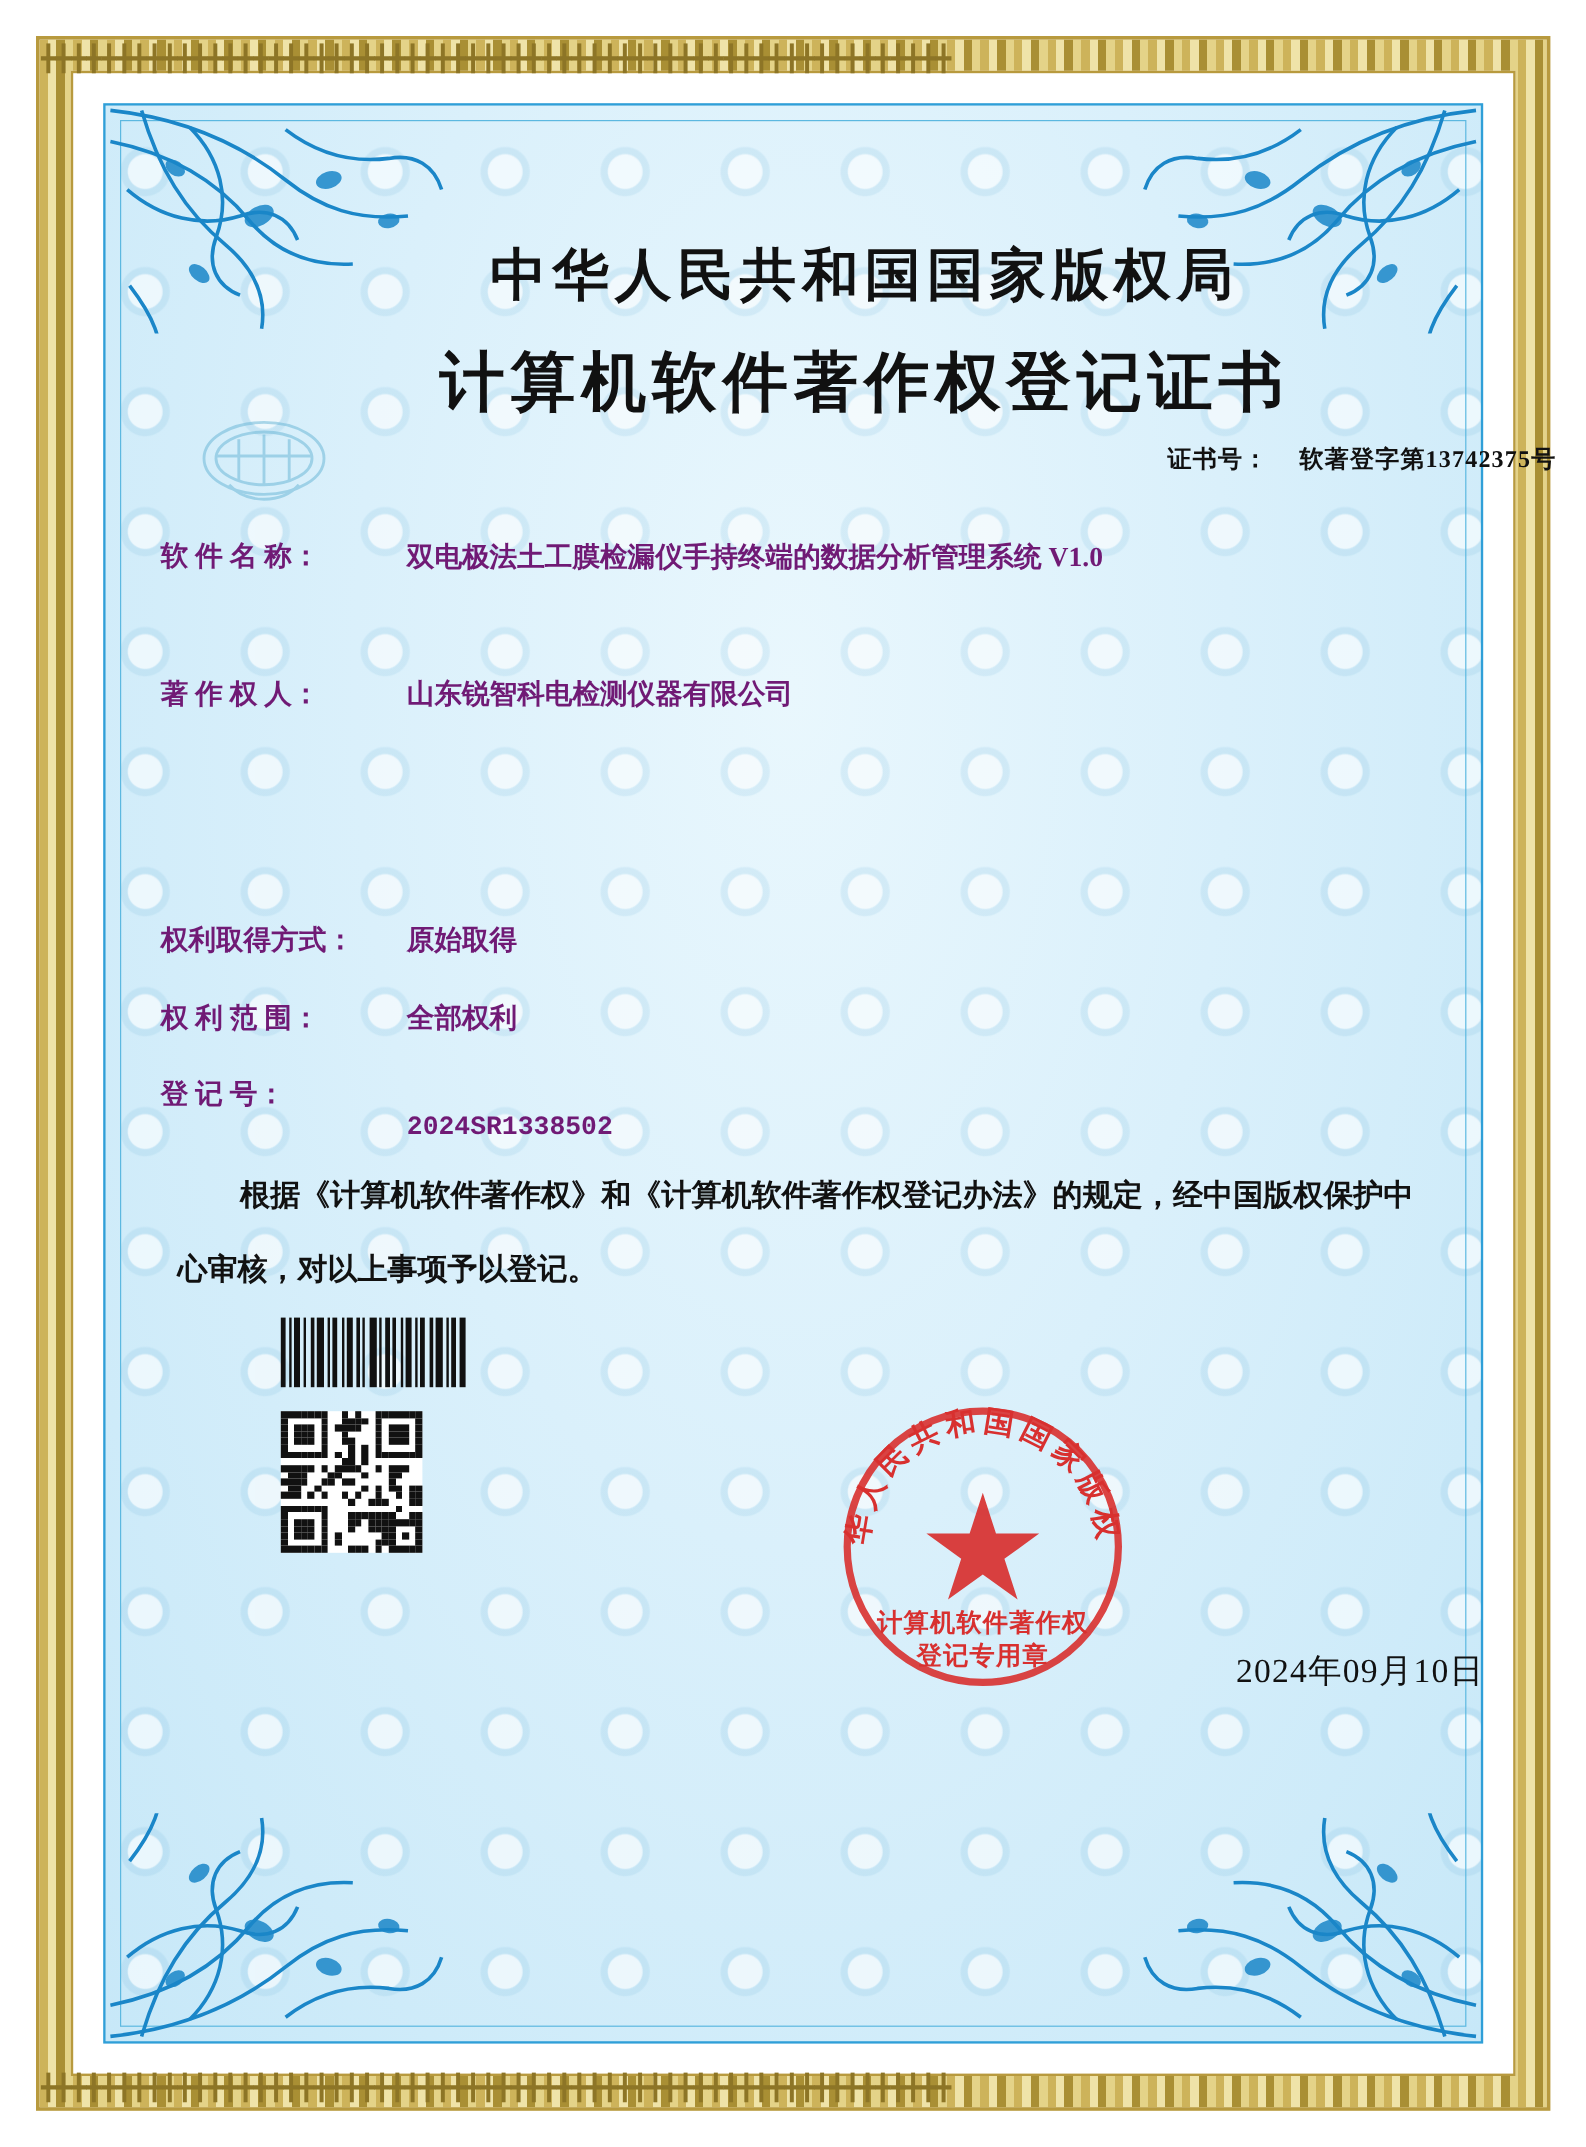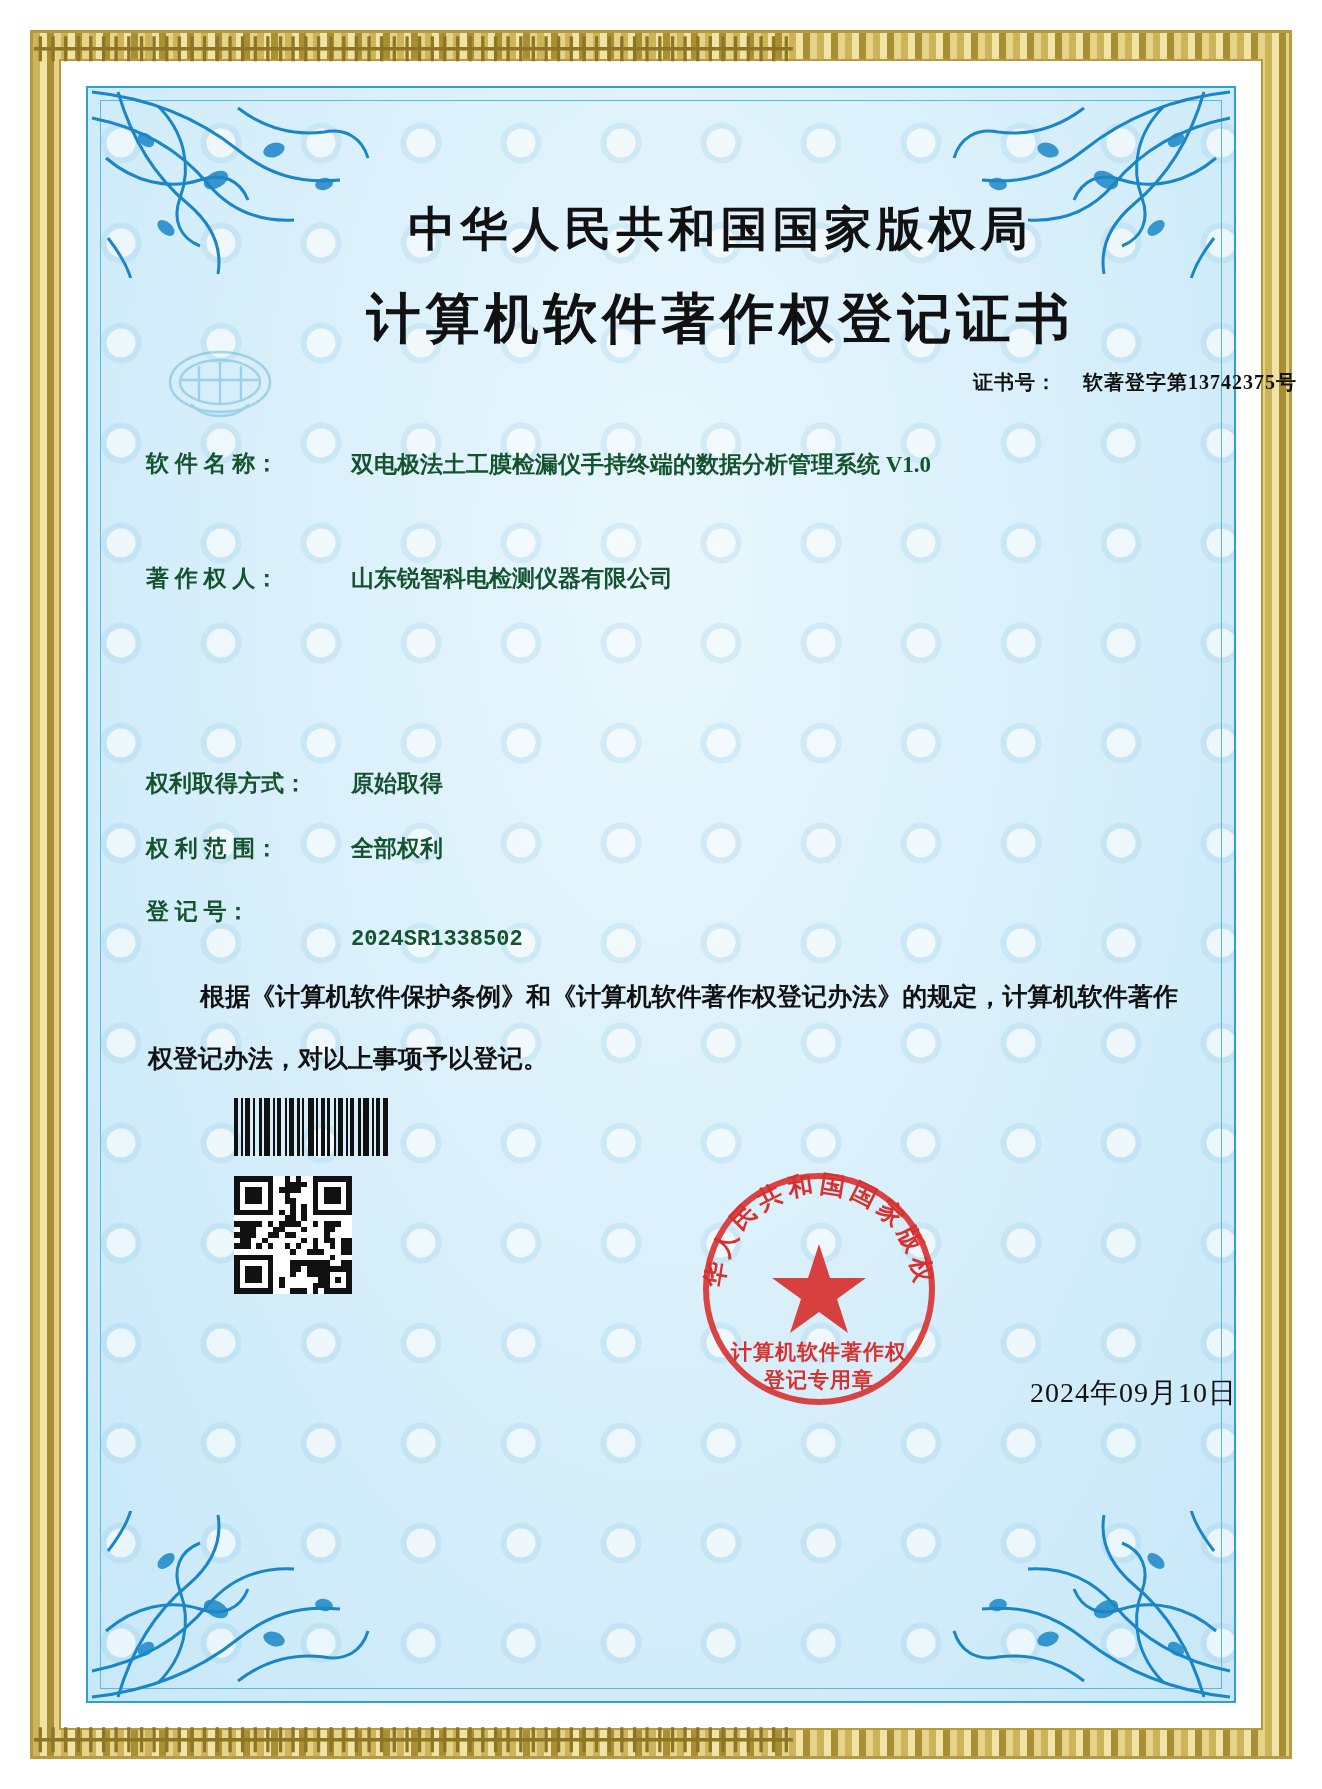--- a/index.html
+++ b/index.html
@@ -130,23 +130,23 @@
   .emblem {
     position: absolute;
     left: 75px; top: 252px;
     width: 118px; height: 100px;
     opacity: .55;
     z-index: 4;
   }
 
   .field {
     position: absolute;
-    left: 60px;
+    left: 48px;
     font-size: 23px;
-    color: #14532d;
+    color: #701a75;
     font-weight: bold;
     line-height: 36px;
   }
   .field .flabel {
     display: inline-block;
     width: 205px;
     vertical-align: top;
   }
   .field .fvalue {
     display: inline-block;
@@ -367,21 +367,21 @@
 
     <div class="field f-scope">
       <span class="flabel">权 利 范 围：</span><span class="fvalue">全部权利</span>
     </div>
 
     <div class="field f-regno">
       <span class="flabel">登 记 号：</span><span class="fvalue mono">2024SR1338502</span>
     </div>
 
     <div class="paragraph">
-      <span class="indent"></span><span>根据《计算机软件保护条例》和《计算机软件著作权登记办法》的规定，计算机软件著作权登记办法，对以上事项予以登记。</span>
+      <span class="indent"></span><span>根据《计算机软件著作权》和《计算机软件著作权登记办法》的规定，经中国版权保护中心审核，对以上事项予以登记。</span>
     </div>
 
     <div class="barcode">
       <i style="width:4px"></i>
         <i class="g" style="width:3px"></i>
       <i style="width:2px"></i>
         <i class="g" style="width:2px"></i>
       <i style="width:5px"></i>
         <i class="g" style="width:3px"></i>
       <i style="width:2px"></i>

